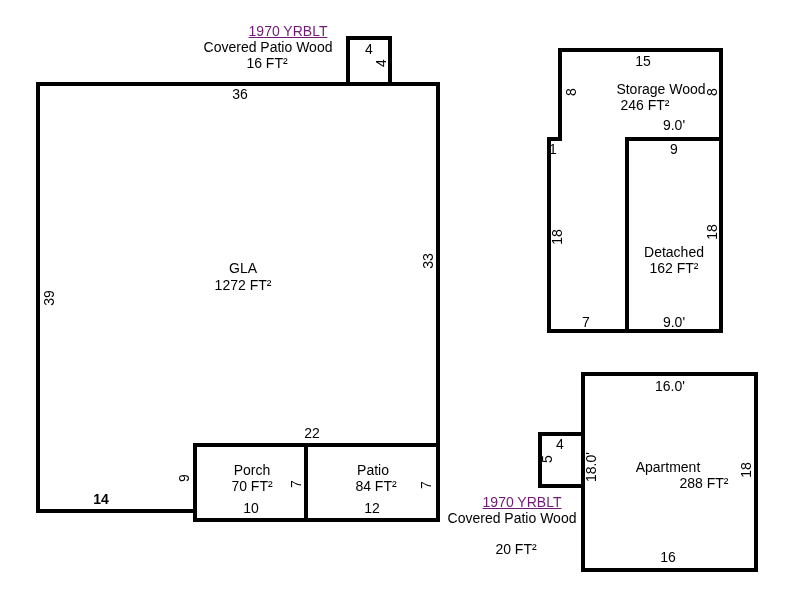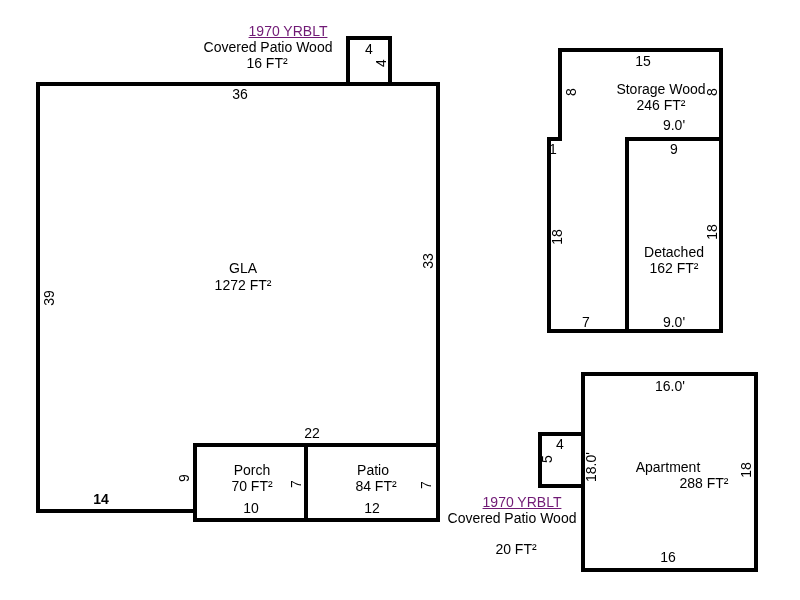--- a/index.html
+++ b/index.html
@@ -58,21 +58,21 @@
   <span class="lbl rot" style="left:296px;top:484px;">7</span>
   <span class="lbl" style="left:251px;top:508px;">10</span>
 
   <span class="lbl" style="left:373px;top:470px;">Patio</span>
   <span class="lbl" style="left:376px;top:486px;">84 FT²</span>
   <span class="lbl rot" style="left:426px;top:485px;">7</span>
   <span class="lbl" style="left:372px;top:508px;">12</span>
 
   <span class="lbl" style="left:643px;top:61px;">15</span>
   <span class="lbl" style="left:641px;top:89px;margin-left:20px;">Storage Wood</span>
-  <span class="lbl" style="left:645px;top:105px;margin-left:16px;">246 FT²</span>
+  <span class="lbl" style="left:645px;top:105px;">246 FT²</span>
   <span class="lbl rot" style="left:571px;top:92px;">8</span>
   <span class="lbl rot" style="left:712px;top:92px;">8</span>
   <span class="lbl" style="left:674px;top:125px;">9.0'</span>
   <span class="lbl" style="left:553px;top:149px;">1</span>
   <span class="lbl rot" style="left:557px;top:237px;">18</span>
   <span class="lbl" style="left:586px;top:322px;">7</span>
 
   <span class="lbl" style="left:674px;top:149px;">9</span>
   <span class="lbl" style="left:674px;top:252px;">Detached</span>
   <span class="lbl" style="left:674px;top:268px;text-align:center;">162 FT²</span>

